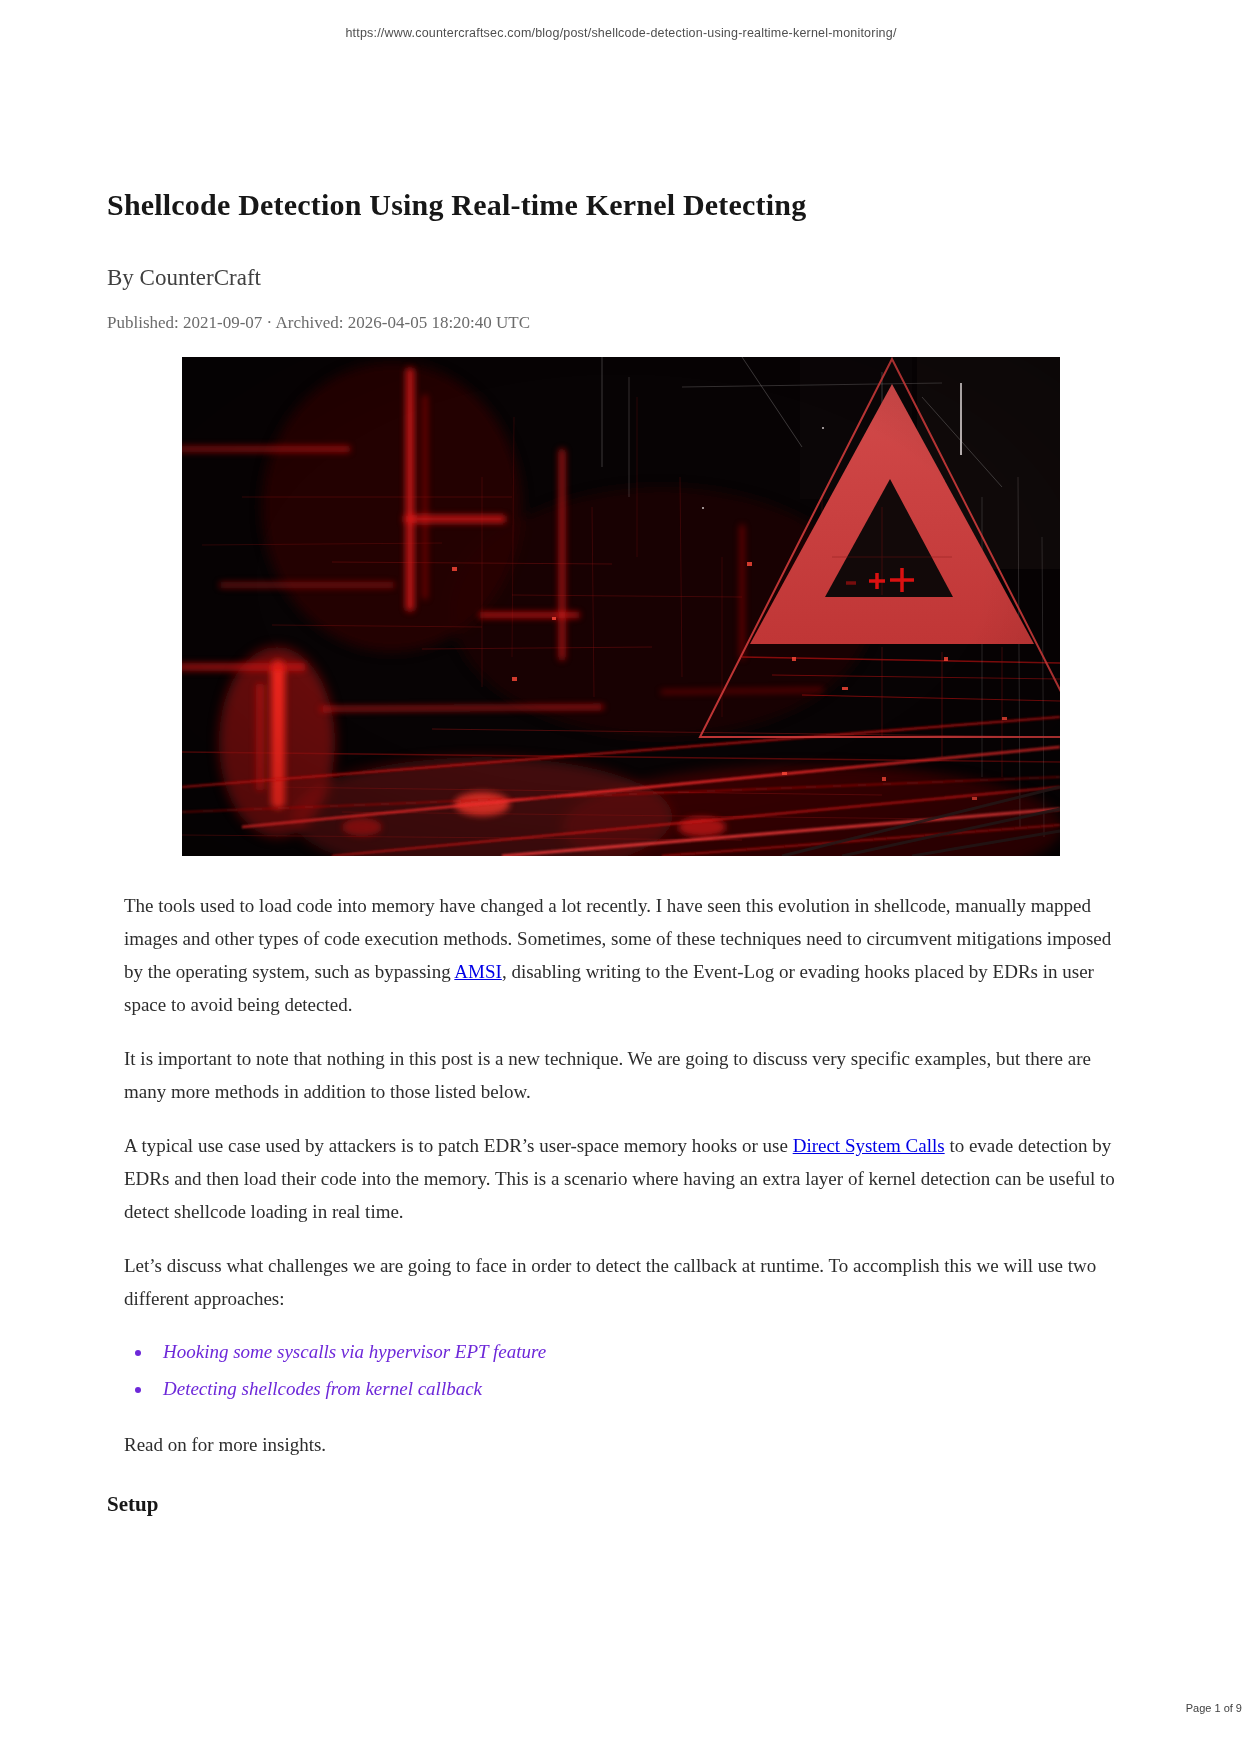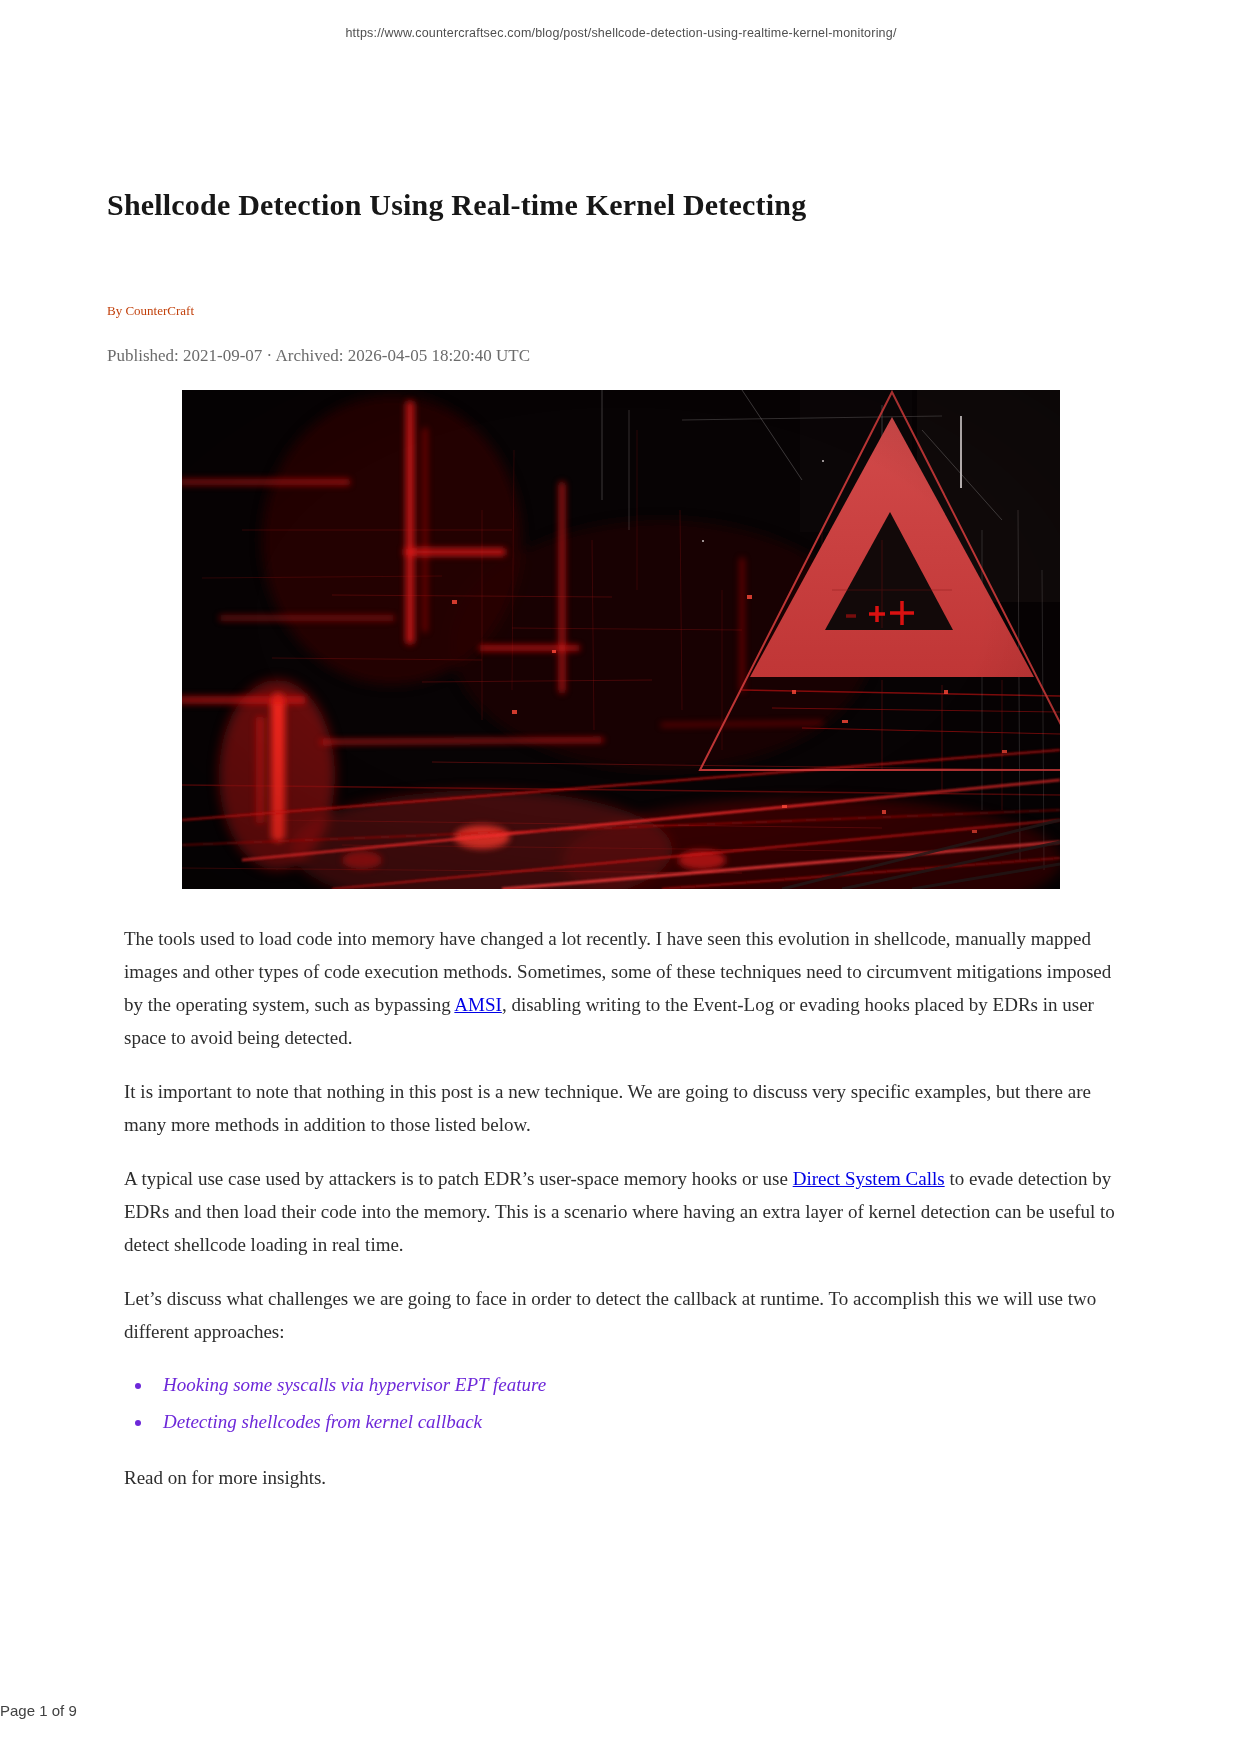--- a/index.html
+++ b/index.html
@@ -30,24 +30,24 @@
   }
   .doc h1{
     margin:186px 0 0 0;
     font-size:30px;
     line-height:38px;
     font-weight:bold;
     color:#171717;
     letter-spacing:.2px;
   }
   .byline{
-    margin:76px 0 0 0;
-    font-size:13px;
+    margin:43px 0 0 0;
+    font-size:23px;
     line-height:22px;
-    color:#c2410c;
+    color:#404040;
   }
   .publine{
     margin:23px 0 13px 0;
     font-size:17px;
     line-height:21px;
     color:#6b6b6b;
   }
   figure.hero{
     margin:24px auto 33px auto;
     width:878px;
@@ -84,24 +84,24 @@
   }
   .doc h2{
     margin:30px 0 0 0;
     font-size:21px;
     line-height:27px;
     font-weight:bold;
     color:#171717;
   }
   .page-footer{
     position:absolute;
-    top:1702px; left:0; right:0;
-    text-align:left;
+    top:1702px; left:16px; right:0;
+    text-align:right;
     font-family:"Liberation Sans","DejaVu Sans",sans-serif;
-    font-size:15px;
+    font-size:11px;
     color:#414141;
   }
 </style>
 </head>
 <body>
 
 <div class="page">
 
   <div class="url-bar">
     <span>https://www.countercraftsec.com/blog/post/shellcode-detection-using-realtime-kernel-monitoring/</span>
@@ -270,20 +270,21 @@
 
     <p class="body">Let’s discuss what challenges we are going to face in order to detect the callback at runtime. To accomplish this we will use two different approaches:</p>
 
     <ul>
       <li>Hooking some syscalls via hypervisor EPT feature</li>
       <li>Detecting shellcodes from kernel callback</li>
     </ul>
 
     <p class="body">Read on for more insights.</p>
 
+    <h2>Setup</h2>
 
   </div>
 
   <div class="page-footer">
     <span>Page 1 of 9</span>
   </div>
 
 </div>
 
 </body></html>

